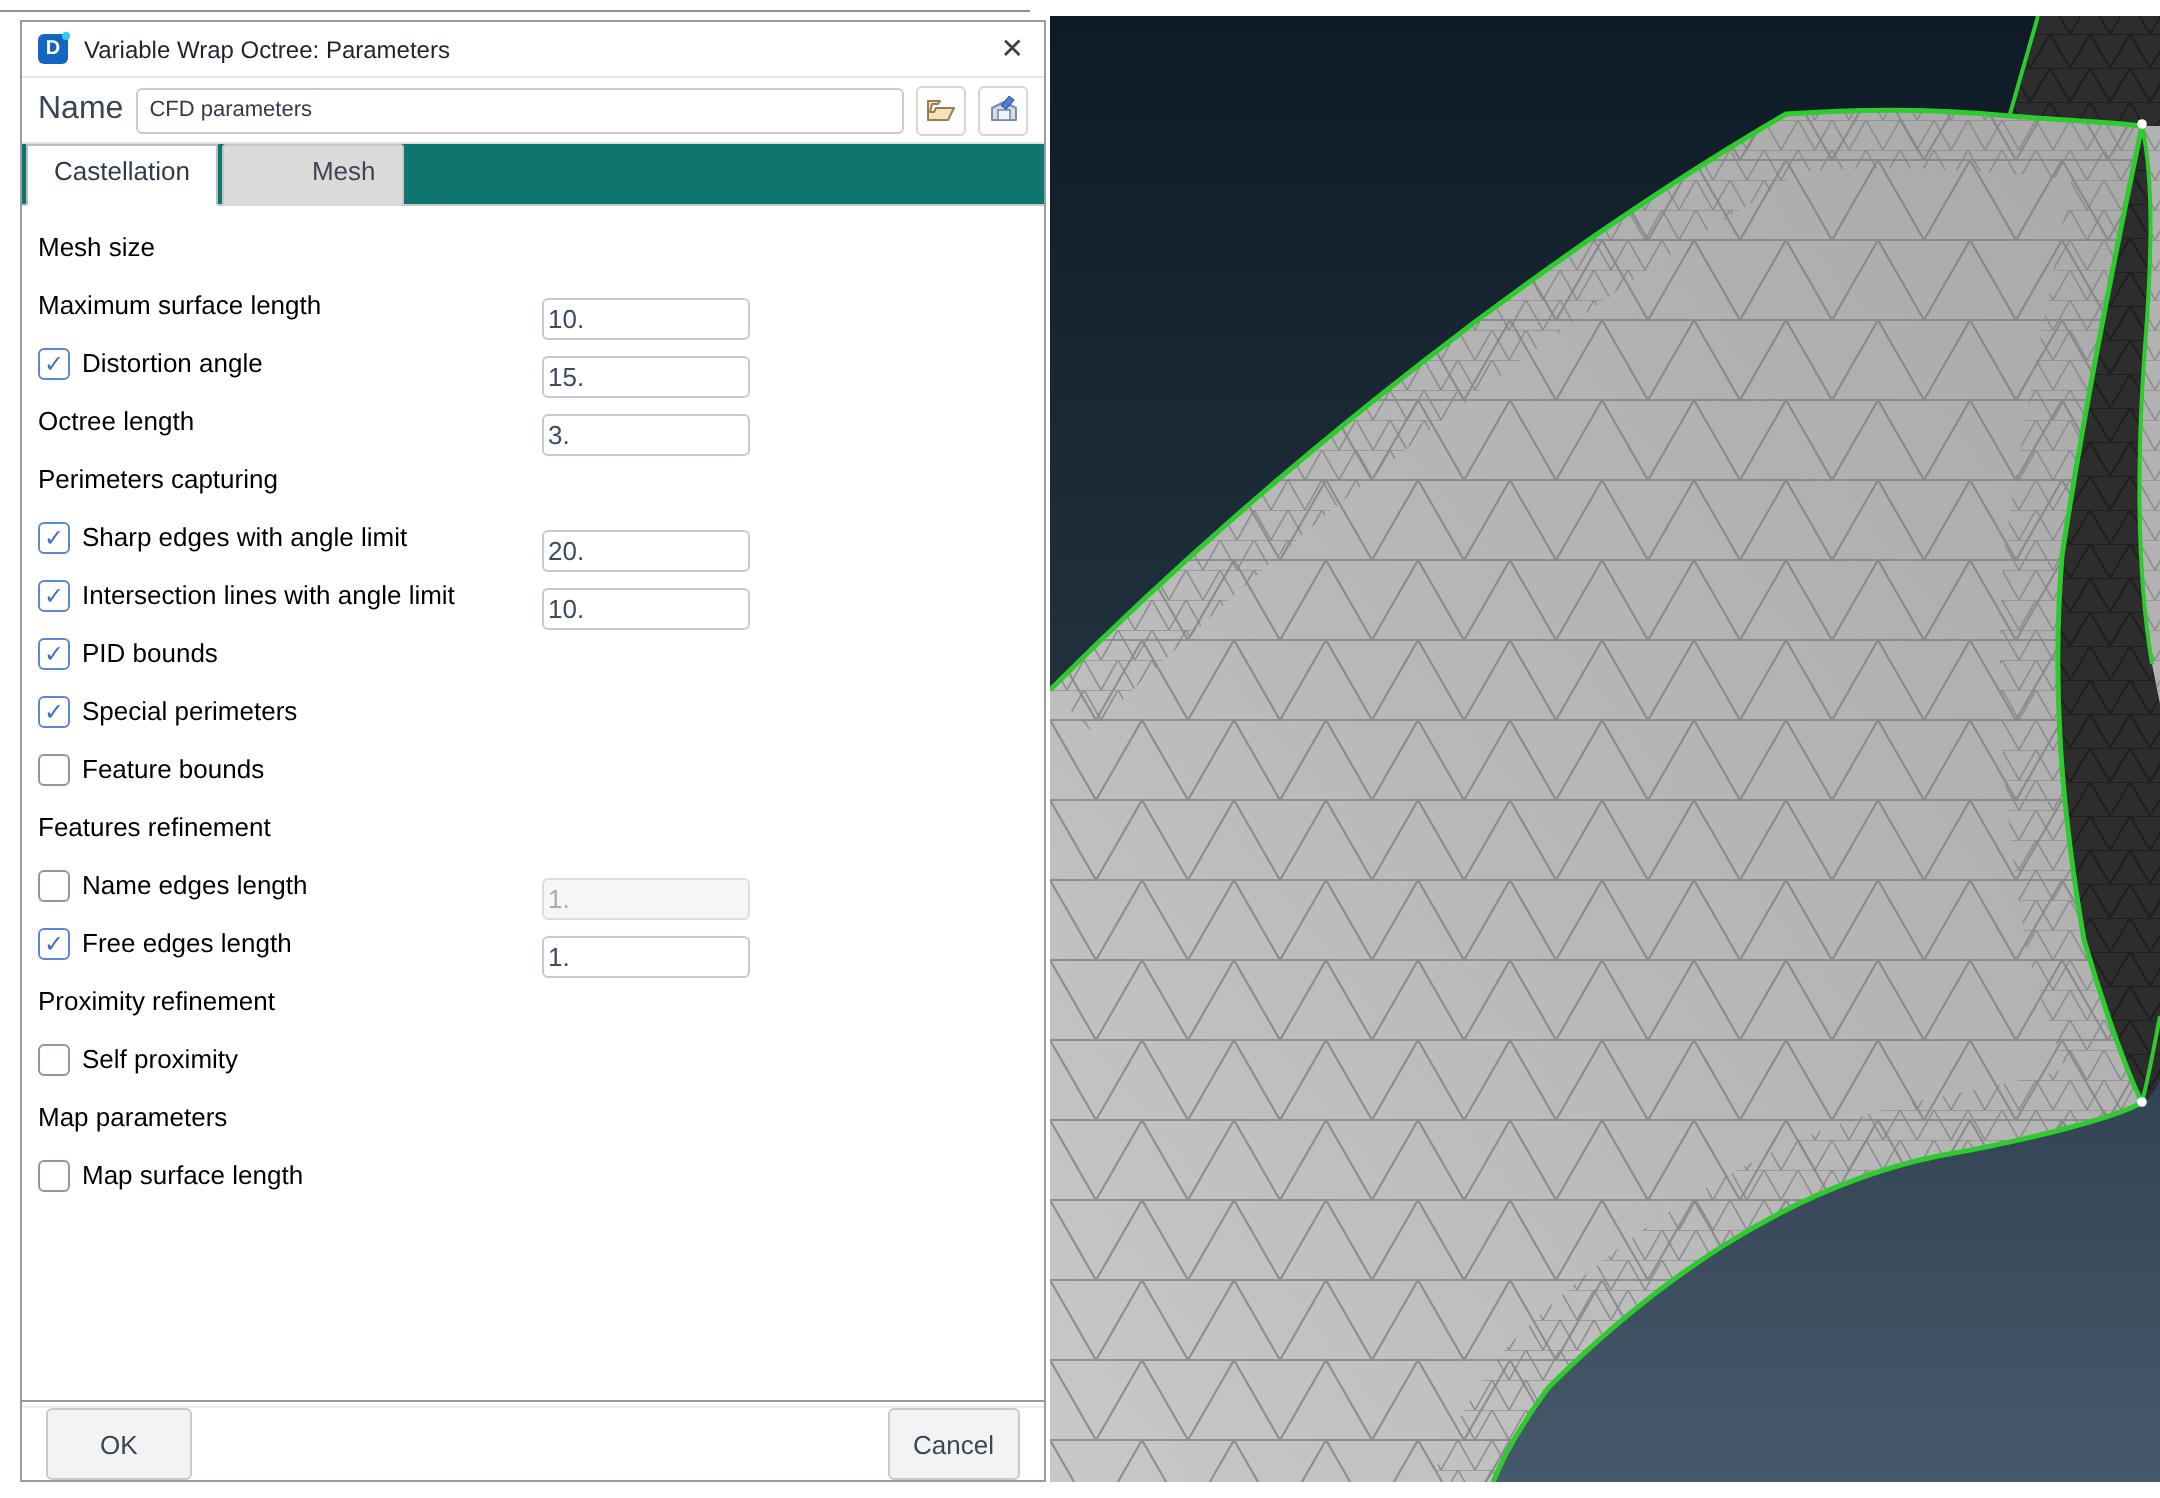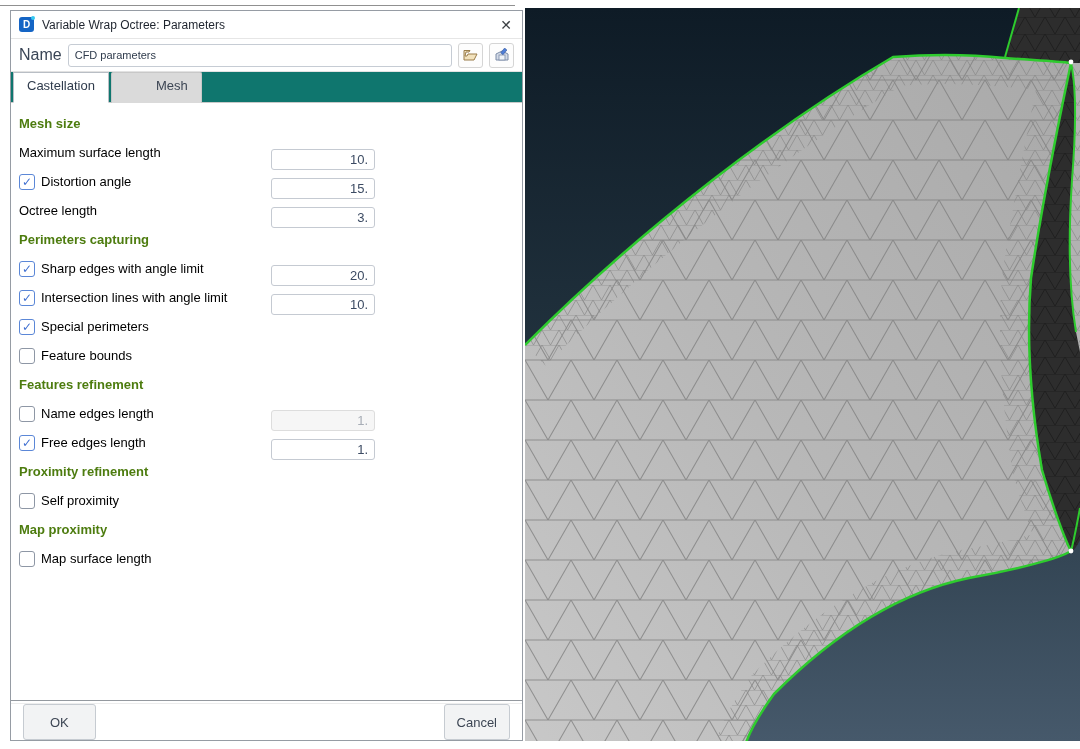--- a/index.html
+++ b/index.html
@@ -26,28 +26,28 @@
   
   .tabbar{height:30px;flex:0 0 30px;background:#0f766e;display:flex;
           padding-left:2px;border-bottom:1px solid #c9c9c9;}
   .tab{font-size:13px;padding:5px 13px 6px 13px;margin-bottom:-1px;}
   .tab.active{background:#fff;border:1px solid #b9bec5;border-bottom:1px solid #fff;color:#2f3b4c;}
   .tab.inactive{background:#dadada;border:1px solid #c8c8c8;border-bottom:none;border-radius:2px 2px 0 0;
                 color:#3d4654;margin-left:2px;padding-bottom:5px;padding-left:44px;}
   
   .content{flex:1;background:#fff;padding:6px 4px 0 4px;overflow:hidden;}
   .row{height:29px;display:flex;align-items:center;position:relative;padding-left:4px;font-size:13px;}
-  .row.header{font-weight:bold;color:#4d7c0f;}
+  .row.header{font-weight:normal;color:#000000;}
   .lbl{color:#000000;}
   .cb{width:14px;height:14px;border:1px solid #8e97a5;border-radius:3px;background:#fff;margin-right:6px;
       flex:0 0 auto;display:flex;align-items:center;justify-content:center;}
   .cb.on{border-color:#5b87d7;}
   .cb.on::after{content:"✓";font-size:12px;font-weight:bold;color:#3f6fd1;line-height:1;}
   .inp{position:absolute;left:256px;width:104px;height:21px;border:1px solid #c5cad2;border-radius:3px;
-       background:#fff;text-align:right;padding:0 6px 0 2px;font-size:13px;color:#3c4b63;
+       background:#fff;padding:0 6px 0 2px;font-size:13px;color:#3c4b63;
        font-family:inherit;outline:none;box-sizing:border-box;margin-top:13px;}
   .inp.dis{background:#f6f6f6;border-color:#dddddd;color:#a7adb6;}
   
   .sep{flex:0 0 auto;border-top:1px solid #94999f;border-bottom:1px solid #ededed;height:2px;}
   .footer{flex:0 0 36px;display:flex;justify-content:space-between;padding:0 12px;}
   .btn{font-size:13px;color:#3d4654;background:#f2f3f4;border:1px solid #c6cbd1;border-radius:3px;
        padding:3px 12px;font-family:inherit;}
   .btn.ok{padding:3px 26px;}
   
   .viewport{position:absolute;left:525px;top:8px;width:555px;height:733px;}
@@ -107,20 +107,24 @@
         <span class="lbl">Sharp edges with angle limit</span>
         <input class="inp" value="20." style="">
       </div>
       <div class="row checkfield">
         <span class="cb on"></span>
         <span class="lbl">Intersection lines with angle limit</span>
         <input class="inp" value="10." style="">
       </div>
       <div class="row check">
         <span class="cb on"></span>
+        <span class="lbl">PID bounds</span>
+      </div>
+      <div class="row check">
+        <span class="cb on"></span>
         <span class="lbl">Special perimeters</span>
       </div>
       <div class="row check">
         <span class="cb"></span>
         <span class="lbl">Feature bounds</span>
       </div>
       <div class="row header">Features refinement</div>
       <div class="row checkfield">
         <span class="cb"></span>
         <span class="lbl">Name edges length</span>
@@ -129,21 +133,21 @@
       <div class="row checkfield">
         <span class="cb on"></span>
         <span class="lbl">Free edges length</span>
         <input class="inp" value="1." style="">
       </div>
       <div class="row header">Proximity refinement</div>
       <div class="row check">
         <span class="cb"></span>
         <span class="lbl">Self proximity</span>
       </div>
-      <div class="row header">Map proximity</div>
+      <div class="row header">Map parameters</div>
       <div class="row check">
         <span class="cb"></span>
         <span class="lbl">Map surface length</span>
       </div>
     </div>
 
   <div class="sep"></div>
   <div class="footer">
     <button class="btn ok">OK</button>
     <button class="btn">Cancel</button>

